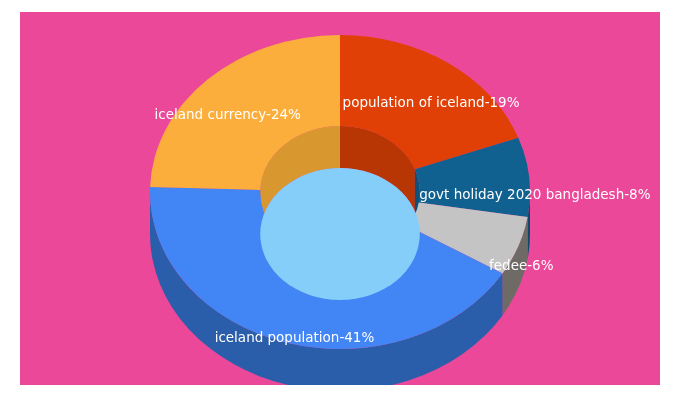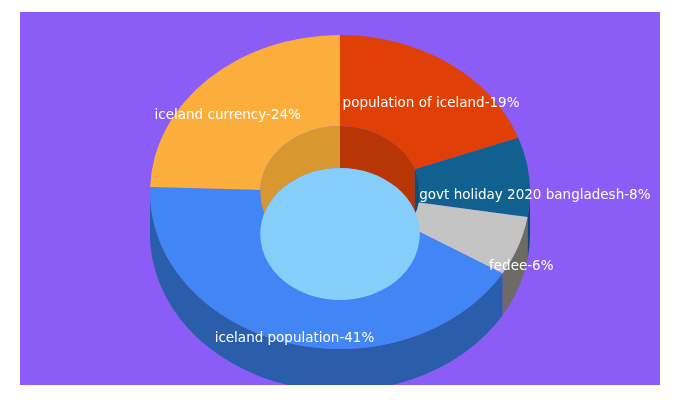--- a/index.html
+++ b/index.html
@@ -18,21 +18,21 @@
     width: 680px;
     height: 400px;
     background: #ffffff;
   }
   #plot-area {
     position: absolute;
     left: 20px;
     top: 12px;
     width: 640px;
     height: 373px;
-    background: #8b5cf6;
+    background: #ec4899;
     overflow: hidden;
   }
   #chart-svg {
     position: absolute;
     left: 0;
     top: 0;
     width: 640px;
     height: 373px;
     display: block;
   }

